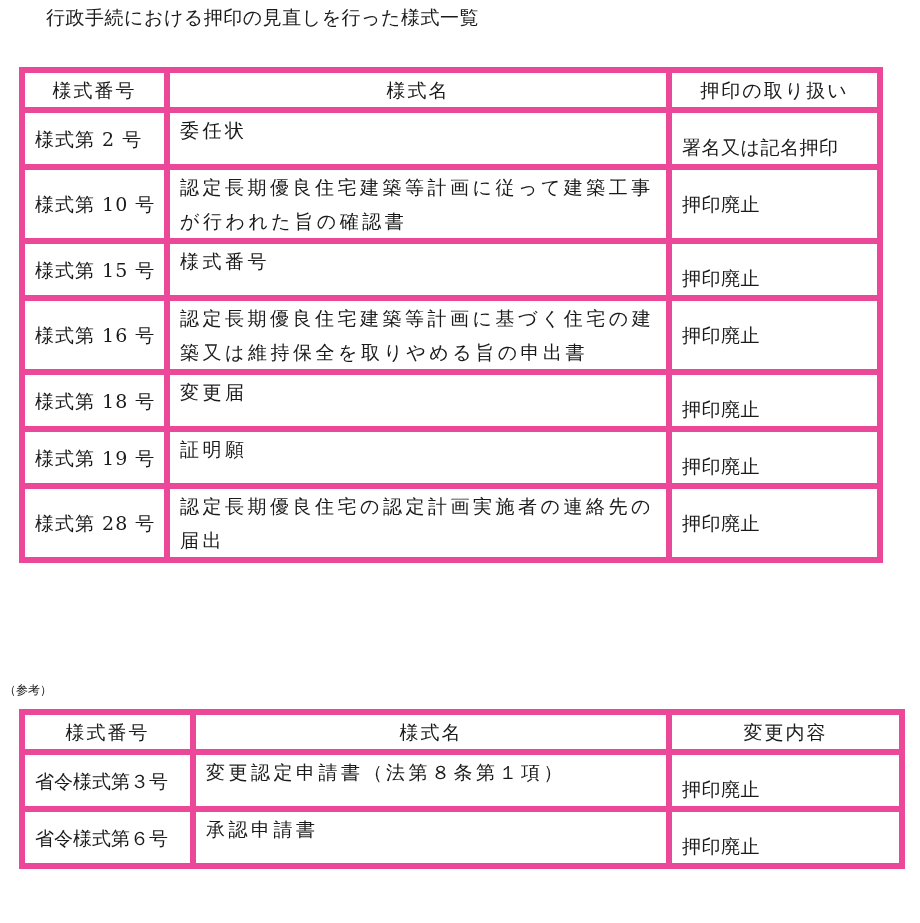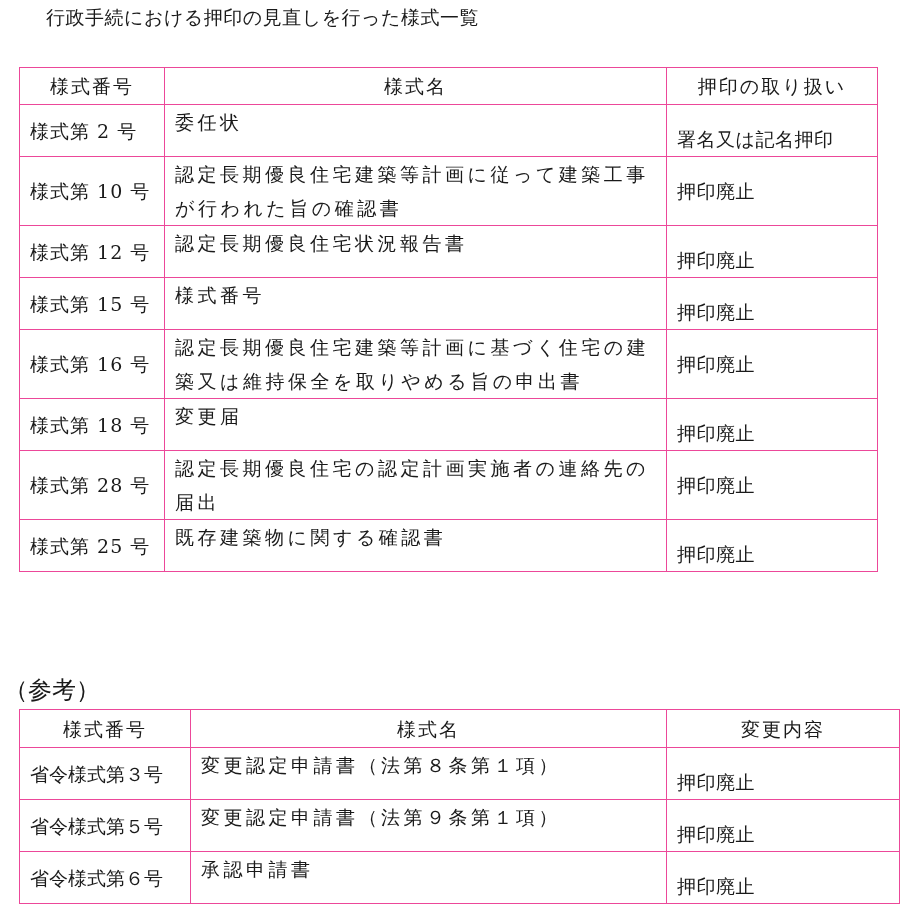--- a/index.html
+++ b/index.html
@@ -7,27 +7,27 @@
     width: 920px; height: 923px; position: relative; overflow: hidden;
     font-family: "DejaVu Serif", "Liberation Serif", serif;
     color: #1a1a1a;
   }
   .title {
     position: absolute; left: 14px; top: 4px;
     font-size: 19px; letter-spacing: 0.5px; line-height: 26px; margin-left: 32px;
   }
   .ref-label {
     position: absolute; left: 4px; top: 677px;
-    font-size: 24px; line-height: 26px;
+    font-size: 12px; line-height: 26px;
   }
   table {
     position: absolute; border-collapse: collapse; table-layout: fixed;
   }
   td, th {
-    border: 1px solid #ec4899; font-weight: normal; font-size: 19px;
+    border: 6px solid #ec4899; font-weight: normal; font-size: 19px;
     padding: 0 10px; vertical-align: top; line-height: 34px;
     letter-spacing: 2px; white-space: nowrap; overflow: hidden;
   }
   th { text-align: center; vertical-align: middle; }
   td.num { vertical-align: middle; letter-spacing: 1px; margin-top: 20px; }
   td.name { white-space: normal; word-break: break-all; letter-spacing: 3.5px; }
   td.handling { letter-spacing: 0.5px; padding-top: 17px; }
   #t1 { left: 19px; top: 67px; width: 858px; }
   #t2 { left: 19px; top: 709px; width: 880px; }
   #t2 td.num { letter-spacing: 0px; }
@@ -53,47 +53,42 @@
     <td class="num">様式第 2 号</td>
     <td class="name">委任状</td>
     <td class="handling">署名又は記名押印</td>
   </tr>
   <tr style="height:69px">
     <td class="num">様式第 10 号</td>
     <td class="name">認定長期優良住宅建築等計画に従って建築工事が行われた旨の確認書</td>
     <td class="handling">押印廃止</td>
   </tr>
   <tr style="height:38px">
-    <td class="num">様式第 12 号</td>
-    <td class="name">認定長期優良住宅状況報告書</td>
-    <td class="handling">押印廃止</td>
-  </tr>
-  <tr style="height:38px">
     <td class="num">様式第 15 号</td>
     <td class="name">様式番号</td>
     <td class="handling">押印廃止</td>
   </tr>
   <tr style="height:67px">
     <td class="num">様式第 16 号</td>
     <td class="name">認定長期優良住宅建築等計画に基づく住宅の建築又は維持保全を取りやめる旨の申出書</td>
     <td class="handling">押印廃止</td>
   </tr>
   <tr style="height:38px">
     <td class="num">様式第 18 号</td>
     <td class="name">変更届</td>
     <td class="handling">押印廃止</td>
   </tr>
+  <tr style="height:38px">
+    <td class="num">様式第 19 号</td>
+    <td class="name">証明願</td>
+    <td class="handling">押印廃止</td>
+  </tr>
   <tr style="height:68px">
     <td class="num">様式第 28 号</td>
     <td class="name">認定長期優良住宅の認定計画実施者の連絡先の届出</td>
-    <td class="handling">押印廃止</td>
-  </tr>
-  <tr style="height:37px">
-    <td class="num">様式第 25 号</td>
-    <td class="name">既存建築物に関する確認書</td>
     <td class="handling">押印廃止</td>
   </tr>
 </tbody>
   </table>
 
 <div class="ref-label">（参考）</div>
 
 <table id="t2">
   <colgroup>
     <col style="width:171px">
@@ -105,23 +100,18 @@
     <th>様式番号</th>
     <th>様式名</th>
     <th>変更内容</th>
   </tr>
   <tr style="height:38px">
     <td class="num">省令様式第３号</td>
     <td class="name">変更認定申請書（法第８条第１項）</td>
     <td class="handling">押印廃止</td>
   </tr>
   <tr style="height:38px">
-    <td class="num">省令様式第５号</td>
-    <td class="name">変更認定申請書（法第９条第１項）</td>
-    <td class="handling">押印廃止</td>
-  </tr>
-  <tr style="height:38px">
     <td class="num">省令様式第６号</td>
     <td class="name">承認申請書</td>
     <td class="handling">押印廃止</td>
   </tr>
 </tbody>
   </table>
 
 </body></html>

